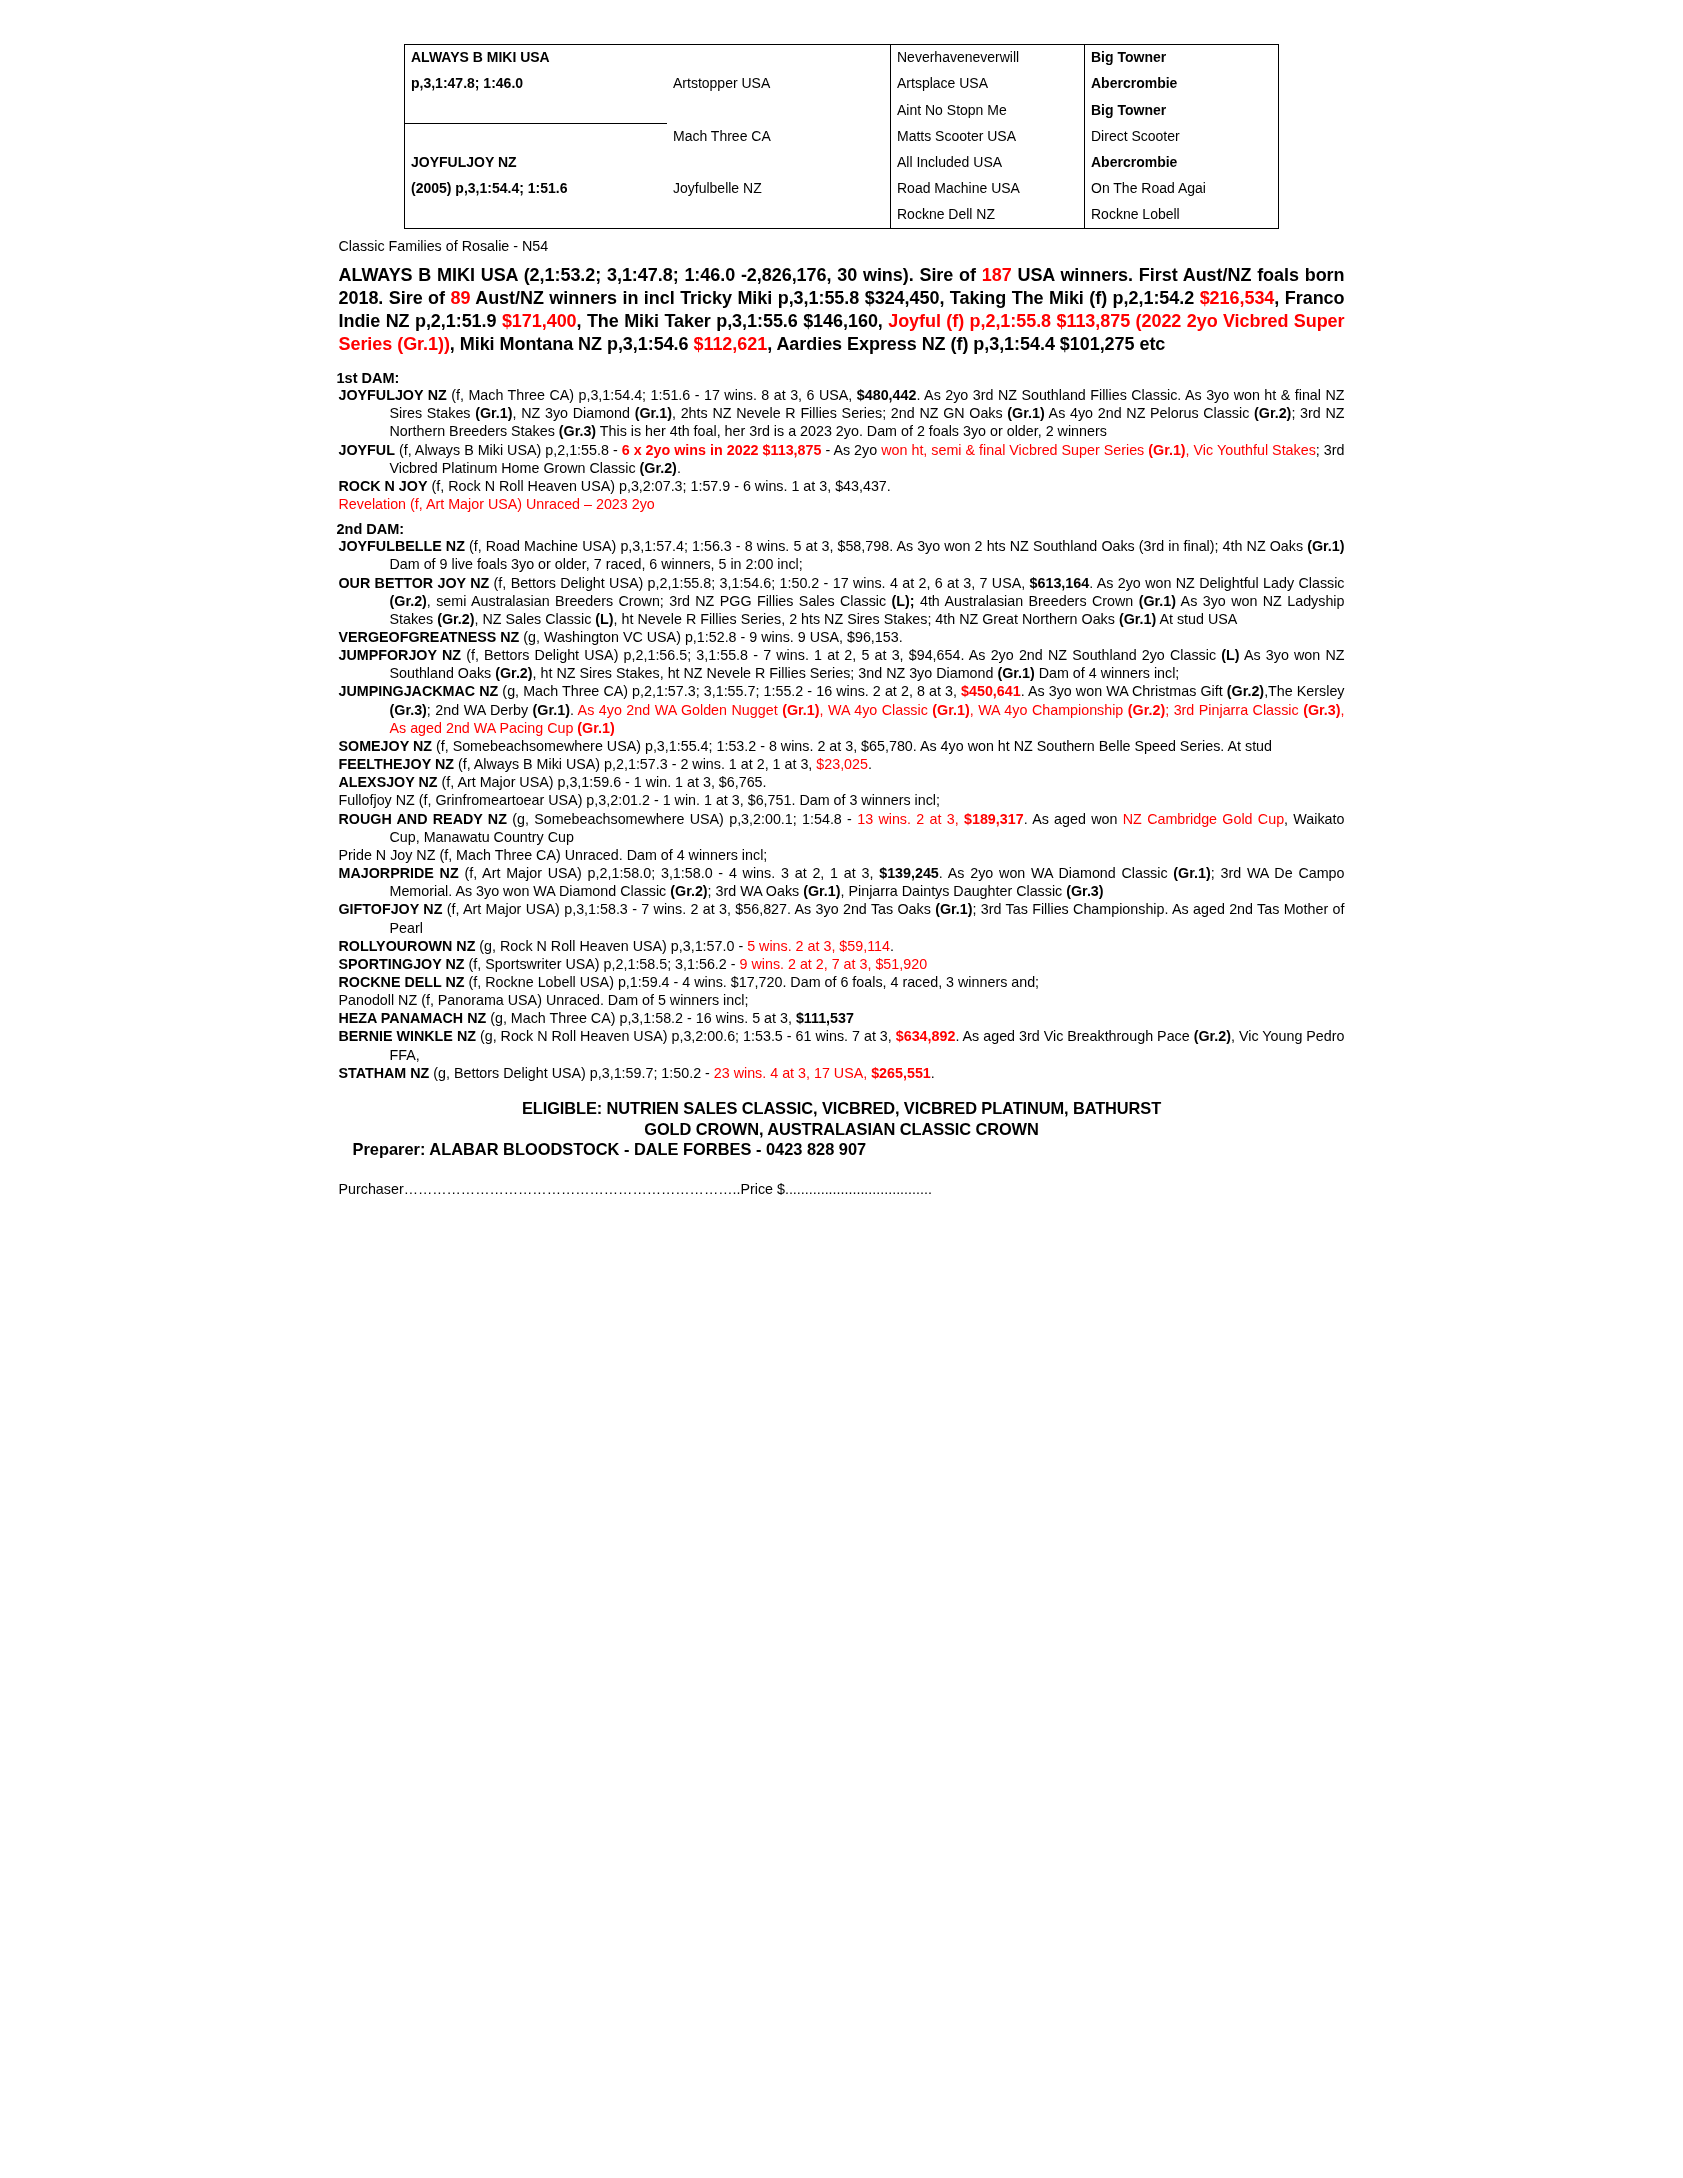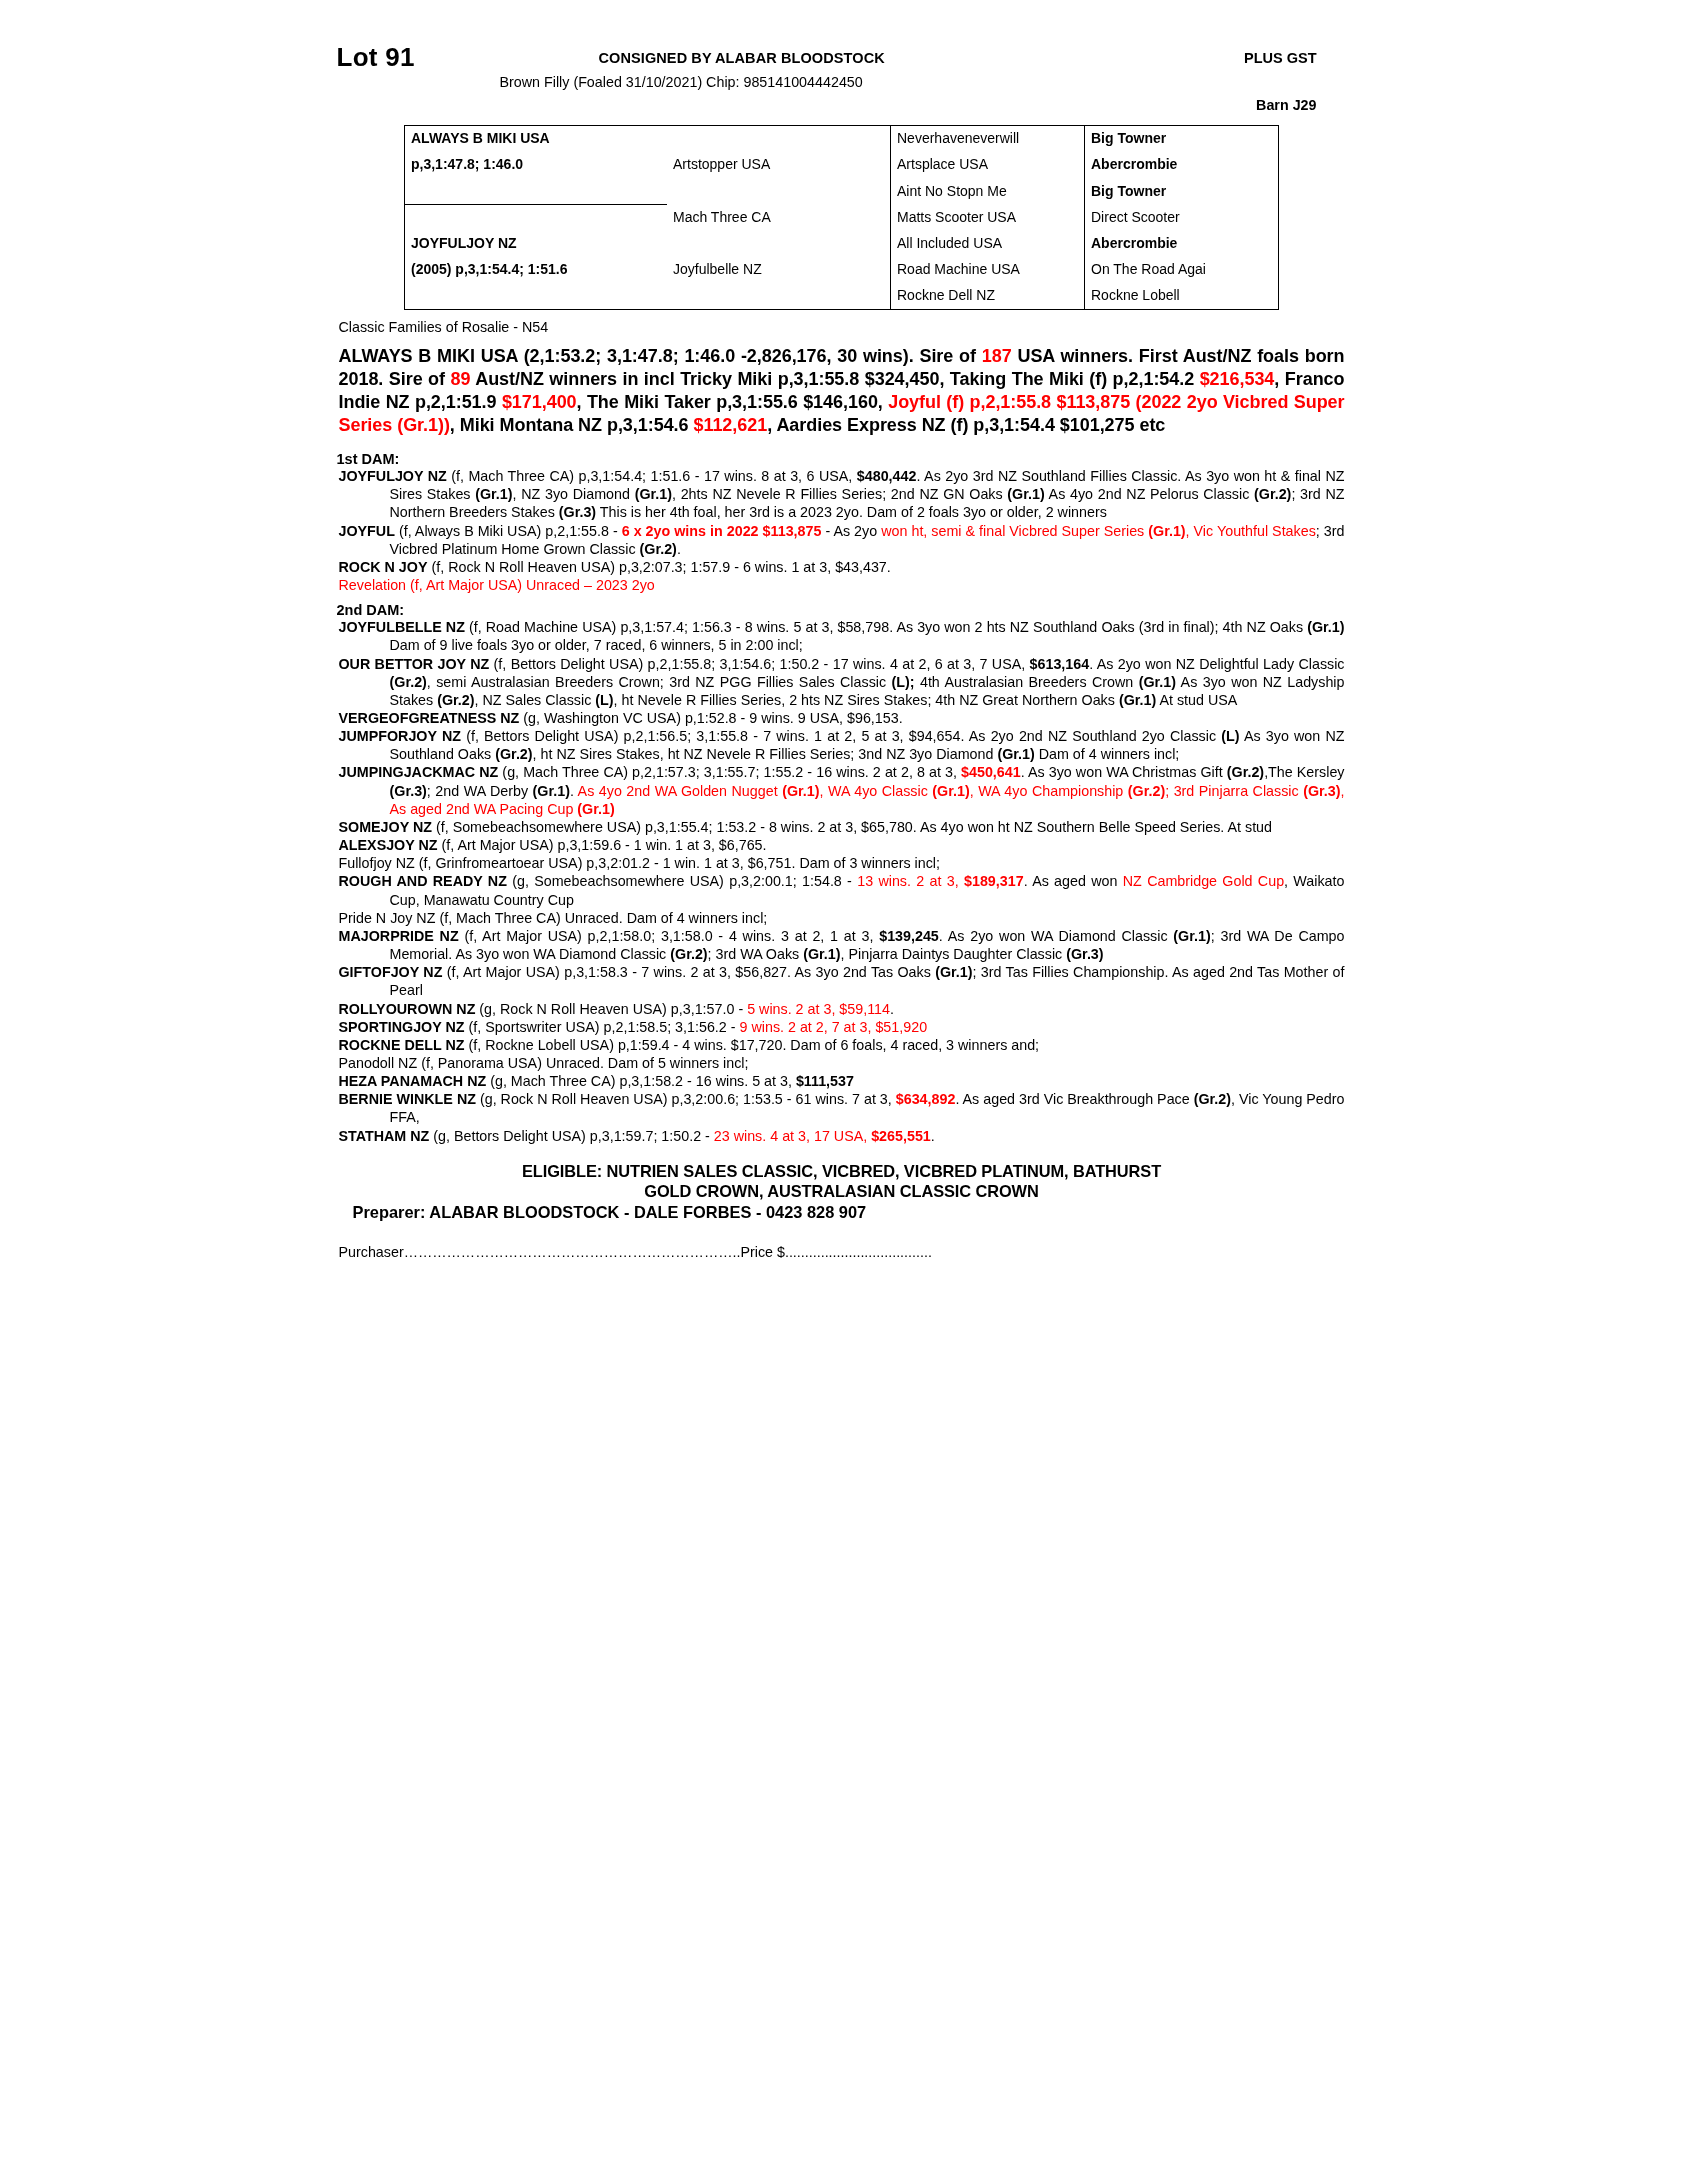--- a/index.html
+++ b/index.html
@@ -154,27 +154,20 @@
     margin-top: 22px;
     padding-left: 2px;
   }
 </style>
 </head>
 <body>
 
 <div class="page">
   <div class="content">
 
-    <div class="hdr">
-      <div class="lot-no">Lot 91</div>
-      <div class="consigned">CONSIGNED BY ALABAR BLOODSTOCK</div>
-      <div class="plus-gst">PLUS GST</div>
-      <div class="subtitle">Brown Filly (Foaled 31/10/2021) Chip: 985141004442450</div>
-      <div class="barn">Barn J29</div>
-    </div>
 
     <div class="ped-wrap">
       <table class="pedigree">
         <tbody id="ped-body">
             <tr>
               <td class="c1 b">ALWAYS B MIKI USA</td>
               <td class="c2"></td>
               <td class="c3 vline-sep">Neverhaveneverwill</td>
               <td class="c4 vline-sep b">Big Towner</td>
             </tr>
@@ -248,20 +241,23 @@
           <span class="hang"><b>VERGEOFGREATNESS NZ</b> (g, Washington VC USA) p,1:52.8 - 9 wins. 9 USA, $96,153.</span>
         </p>
         <p class="e lvl2">
           <span class="hang"><b>JUMPFORJOY NZ</b> (f, Bettors Delight USA) p,2,1:56.5; 3,1:55.8 - 7 wins. 1 at 2, 5 at 3, $94,654. As 2yo 2nd NZ Southland 2yo Classic <b>(L)</b> As 3yo won NZ Southland Oaks <b>(Gr.2)</b>, ht NZ Sires Stakes, ht NZ Nevele R Fillies Series; 3nd NZ 3yo Diamond <b>(Gr.1)</b> Dam of 4 winners incl;</span>
         </p>
         <p class="e lvl3">
           <span class="hang"><b>JUMPINGJACKMAC NZ</b> (g, Mach Three CA) p,2,1:57.3; 3,1:55.7; 1:55.2 - 16 wins. 2 at 2, 8 at 3, <span class="red"><b>$450,641</b></span>. As 3yo won WA Christmas Gift <b>(Gr.2)</b>,The Kersley <b>(Gr.3)</b>; 2nd WA Derby <b>(Gr.1)</b>. <span class="red">As 4yo 2nd WA Golden Nugget <b>(Gr.1)</b>, WA 4yo Classic <b>(Gr.1)</b>, WA 4yo Championship <b>(Gr.2)</b>; 3rd Pinjarra Classic <b>(Gr.3)</b>, As aged 2nd WA Pacing Cup <b>(Gr.1)</b></span></span>
         </p>
         <p class="e lvl3">
           <span class="hang"><b>SOMEJOY NZ</b> (f, Somebeachsomewhere USA) p,3,1:55.4; 1:53.2 - 8 wins. 2 at 3, $65,780. As 4yo won ht NZ Southern Belle Speed Series. At stud</span>
+        </p>
+        <p class="e lvl3">
+          <span class="hang"><b>FEELTHEJOY NZ</b> (f, Always B Miki USA) p,2,1:57.3 - 2 wins. 1 at 2, 1 at 3, <span class="red">$23,025</span>.</span>
         </p>
         <p class="e lvl2">
           <span class="hang"><b>ALEXSJOY NZ</b> (f, Art Major USA) p,3,1:59.6 - 1 win. 1 at 3, $6,765.</span>
         </p>
         <p class="e lvl2">
           <span class="hang">Fullofjoy NZ (f, Grinfromeartoear USA) p,3,2:01.2 - 1 win. 1 at 3, $6,751. Dam of 3 winners incl;</span>
         </p>
         <p class="e lvl3">
           <span class="hang"><b>ROUGH AND READY NZ</b> (g, Somebeachsomewhere USA) p,3,2:00.1; 1:54.8 - <span class="red">13 wins. 2 at 3, <b>$189,317</b></span>. As aged won <span class="red">NZ Cambridge Gold Cup</span>, Waikato Cup, Manawatu Country Cup</span>
         </p>

